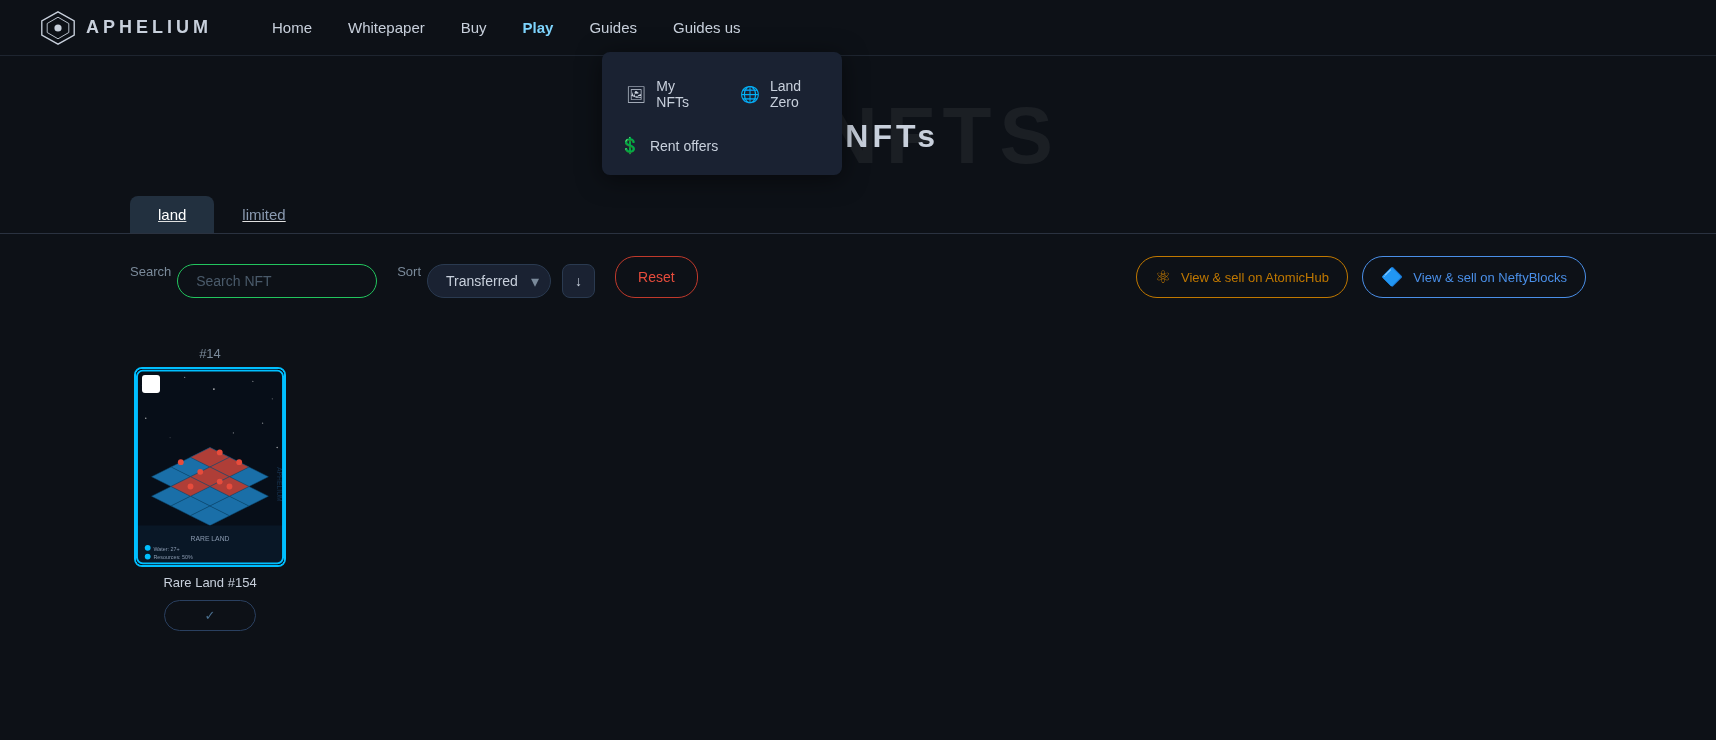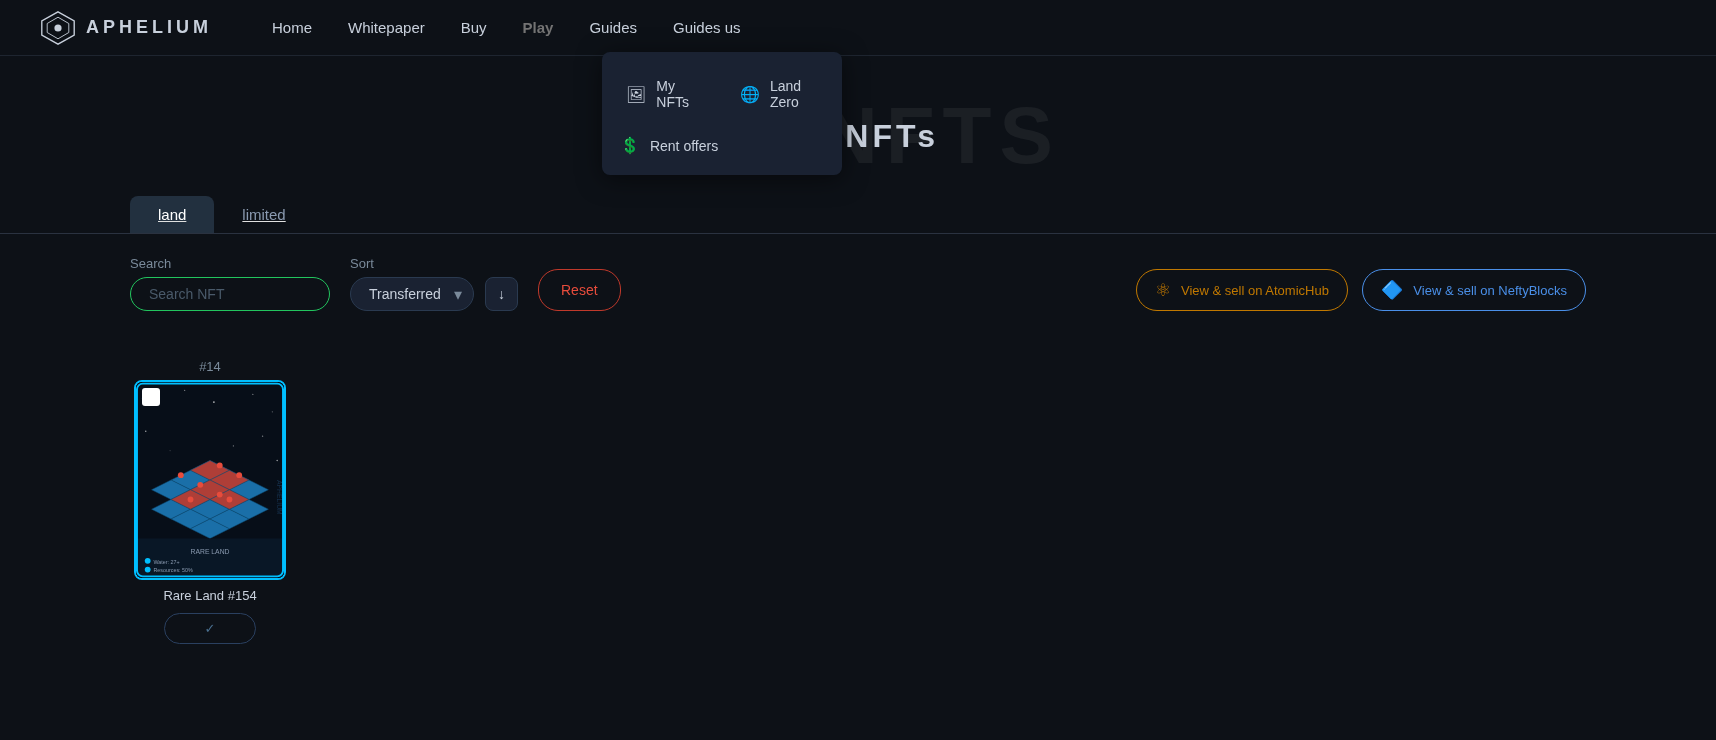--- a/index.html
+++ b/index.html
@@ -131,21 +131,21 @@
 
     
     .filter-row {
       display: flex;
       align-items: flex-end;
       gap: 20px;
       padding: 22px 130px 16px;
     }
     .filter-group {
       display: flex;
-      flex-direction: column;
+      flex-direction: row;
       gap: 6px;
     }
     .filter-label {
       font-size: 13px;
       color: #7a8a9a;
     }
     .search-input {
       background: transparent;
       border: 1px solid #22c55e;
       border-radius: 20px;
@@ -313,21 +313,21 @@
       <polygon points="20,2 38,12 38,28 20,38 2,28 2,12" fill="none" stroke="#c8d0dc" stroke-width="1.5"></polygon>
       <polygon points="20,8 32,15 32,25 20,32 8,25 8,15" fill="none" stroke="#c8d0dc" stroke-width="1"></polygon>
       <circle cx="20" cy="20" r="4" fill="#c8d0dc"></circle>
     </svg>
     <span class="logo-text">APHELIUM</span>
   </div>
   <ul class="nav-links">
     <li><a href="#">Home</a></li>
     <li><a href="#">Whitepaper</a></li>
     <li><a href="#">Buy</a></li>
-    <li><a href="#" style="color:#737373;font-weight:600">Play</a></li>
+    <li><a href="#" style="color:#7dd3fc;font-weight:600">Play</a></li>
     <li><a href="#">Guides</a></li>
     <li><a href="#">Guides us</a></li>
   </ul>
 
   <div class="dropdown-menu">
     <div class="dropdown-grid">
       <div class="menu-item">
         <span class="menu-icon">🖼</span>
         <span>My NFTs</span>
       </div>

